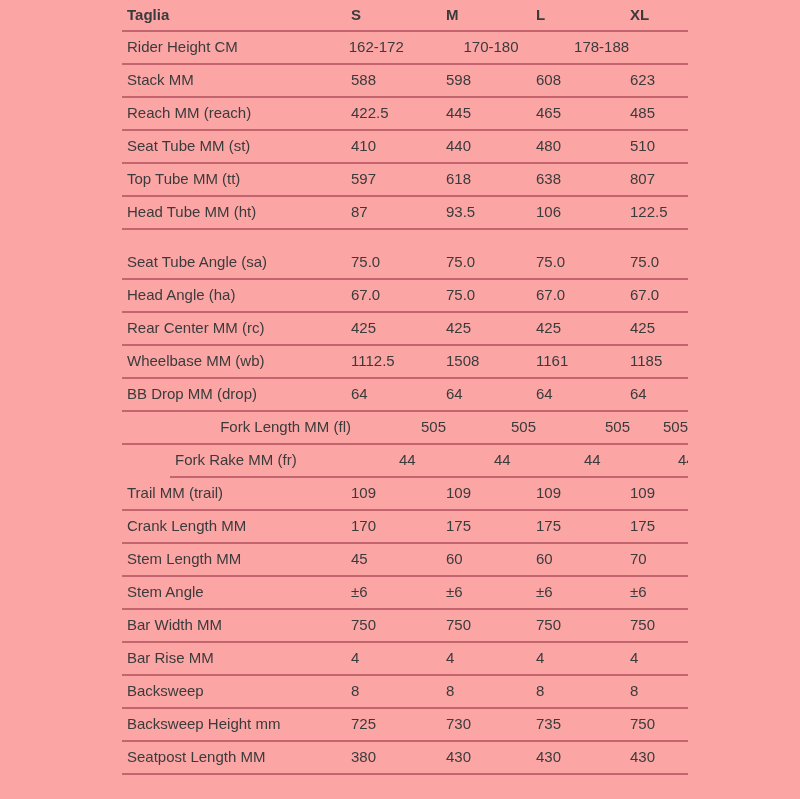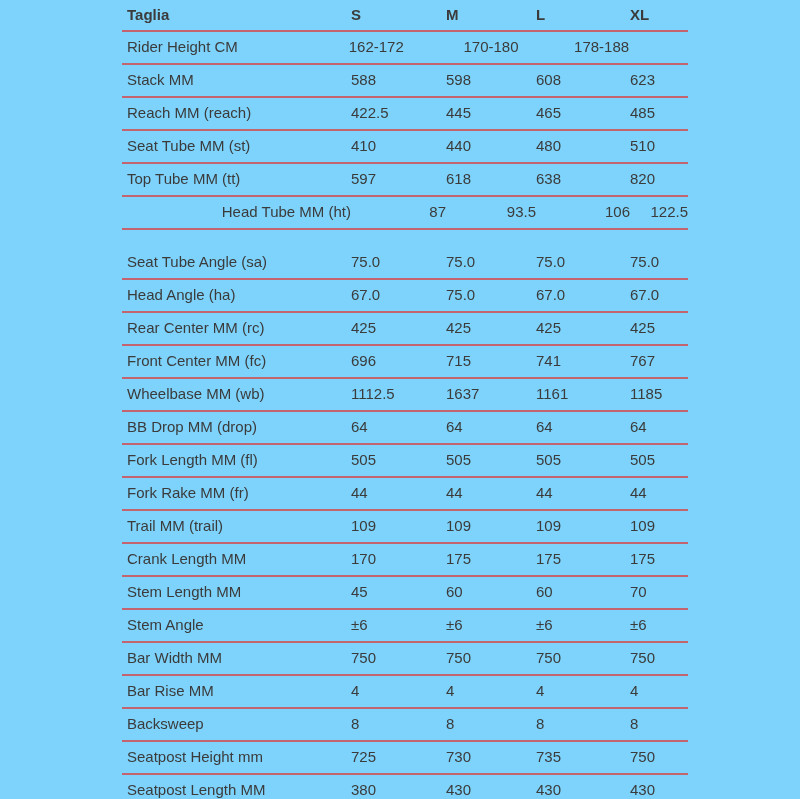--- a/index.html
+++ b/index.html
@@ -37,21 +37,21 @@
   }
   .cell.label { width: 229px; padding-left: 5px; }
   .cell.val-0 { width: 95px; }
   .cell.val-1 { width: 90px; }
   .cell.val-2 { width: 94px; }
   .cell.val-3 { flex: 1; }
 </style>
 </head>
 <body>
 
-<div class="page" style="background: #7dd3fc;">
+<div class="page" style="background: #fca5a5;">
   <div class="geo-table" style="color: rgb(59, 59, 59);">
     <div class="trow header" style="border-bottom-color: rgb(196, 100, 110);">
       <div class="cell label">Taglia</div>
       <div class="cell val-0">S</div>
       <div class="cell val-1">M</div>
       <div class="cell val-2">L</div>
       <div class="cell val-3">XL</div>
     </div>
     <div id="table-body">
   <div class="trow" style="border-bottom-color: rgb(196, 100, 110); gap: 36px;">
@@ -84,24 +84,24 @@
     <div class="cell val-1">440</div>
     <div class="cell val-2">480</div>
     <div class="cell val-3">510</div>
   </div>
 
   <div class="trow" style="border-bottom-color: rgb(196, 100, 110);">
     <div class="cell label">Top Tube MM (tt)</div>
     <div class="cell val-0">597</div>
     <div class="cell val-1">618</div>
     <div class="cell val-2">638</div>
-    <div class="cell val-3">820</div>
-  </div>
-
-  <div class="trow" style="border-bottom-color: rgb(196, 100, 110); text-align: right;">
+    <div class="cell val-3">807</div>
+  </div>
+
+  <div class="trow" style="border-bottom-color: rgb(196, 100, 110);">
     <div class="cell label">Head Tube MM (ht)</div>
     <div class="cell val-0">87</div>
     <div class="cell val-1">93.5</div>
     <div class="cell val-2">106</div>
     <div class="cell val-3">122.5</div>
   </div>
 
   <div class="trow" style="border-bottom-color: rgb(196, 100, 110); margin-top: 17px;">
     <div class="cell label">Seat Tube Angle (sa)</div>
     <div class="cell val-0">75.0</div>
@@ -119,53 +119,46 @@
   </div>
 
   <div class="trow" style="border-bottom-color: rgb(196, 100, 110);">
     <div class="cell label">Rear Center MM (rc)</div>
     <div class="cell val-0">425</div>
     <div class="cell val-1">425</div>
     <div class="cell val-2">425</div>
     <div class="cell val-3">425</div>
   </div>
 
-  <div class="trow" style="border-bottom-color: rgb(196, 100, 110);">
-    <div class="cell label">Front Center MM (fc)</div>
-    <div class="cell val-0">696</div>
-    <div class="cell val-1">715</div>
-    <div class="cell val-2">741</div>
-    <div class="cell val-3">767</div>
-  </div>
 
   <div class="trow" style="border-bottom-color: rgb(196, 100, 110);">
     <div class="cell label">Wheelbase MM (wb)</div>
     <div class="cell val-0">1112.5</div>
-    <div class="cell val-1">1637</div>
+    <div class="cell val-1">1508</div>
     <div class="cell val-2">1161</div>
     <div class="cell val-3">1185</div>
   </div>
 
   <div class="trow" style="border-bottom-color: rgb(196, 100, 110);">
     <div class="cell label">BB Drop MM (drop)</div>
     <div class="cell val-0">64</div>
     <div class="cell val-1">64</div>
     <div class="cell val-2">64</div>
     <div class="cell val-3">64</div>
   </div>
 
-  <div class="trow" style="border-bottom-color: rgb(196, 100, 110);">
+  <div class="trow" style="border-bottom-color: rgb(196, 100, 110); text-align: right;">
     <div class="cell label">Fork Length MM (fl)</div>
     <div class="cell val-0">505</div>
     <div class="cell val-1">505</div>
     <div class="cell val-2">505</div>
     <div class="cell val-3">505</div>
   </div>
 
-  <div class="trow" style="border-bottom-color: rgb(196, 100, 110);">
+  <div class="trow" style="border-bottom-color: rgb(196, 100, 110); margin-left: 48px;">
     <div class="cell label">Fork Rake MM (fr)</div>
     <div class="cell val-0">44</div>
     <div class="cell val-1">44</div>
     <div class="cell val-2">44</div>
     <div class="cell val-3">44</div>
   </div>
 
   <div class="trow" style="border-bottom-color: rgb(196, 100, 110);">
     <div class="cell label">Trail MM (trail)</div>
     <div class="cell val-0">109</div>
@@ -216,21 +209,21 @@
 
   <div class="trow" style="border-bottom-color: rgb(196, 100, 110);">
     <div class="cell label">Backsweep</div>
     <div class="cell val-0">8</div>
     <div class="cell val-1">8</div>
     <div class="cell val-2">8</div>
     <div class="cell val-3">8</div>
   </div>
 
   <div class="trow" style="border-bottom-color: rgb(196, 100, 110);">
-    <div class="cell label">Seatpost Height mm</div>
+    <div class="cell label">Backsweep Height mm</div>
     <div class="cell val-0">725</div>
     <div class="cell val-1">730</div>
     <div class="cell val-2">735</div>
     <div class="cell val-3">750</div>
   </div>
 
   <div class="trow" style="border-bottom-color: rgb(196, 100, 110);">
     <div class="cell label">Seatpost Length MM</div>
     <div class="cell val-0">380</div>
     <div class="cell val-1">430</div>

